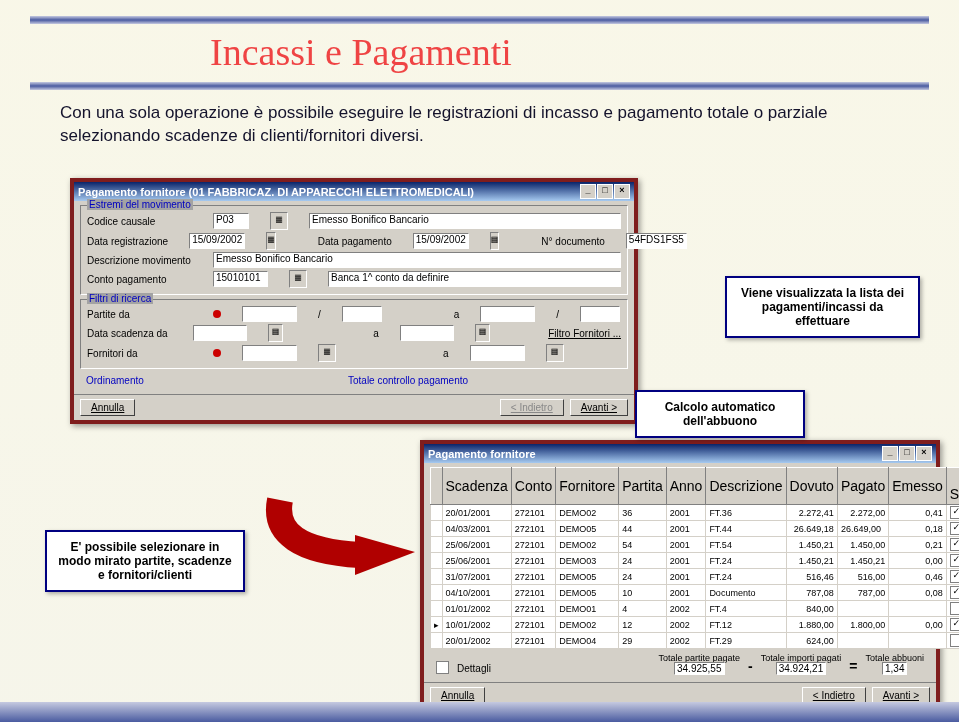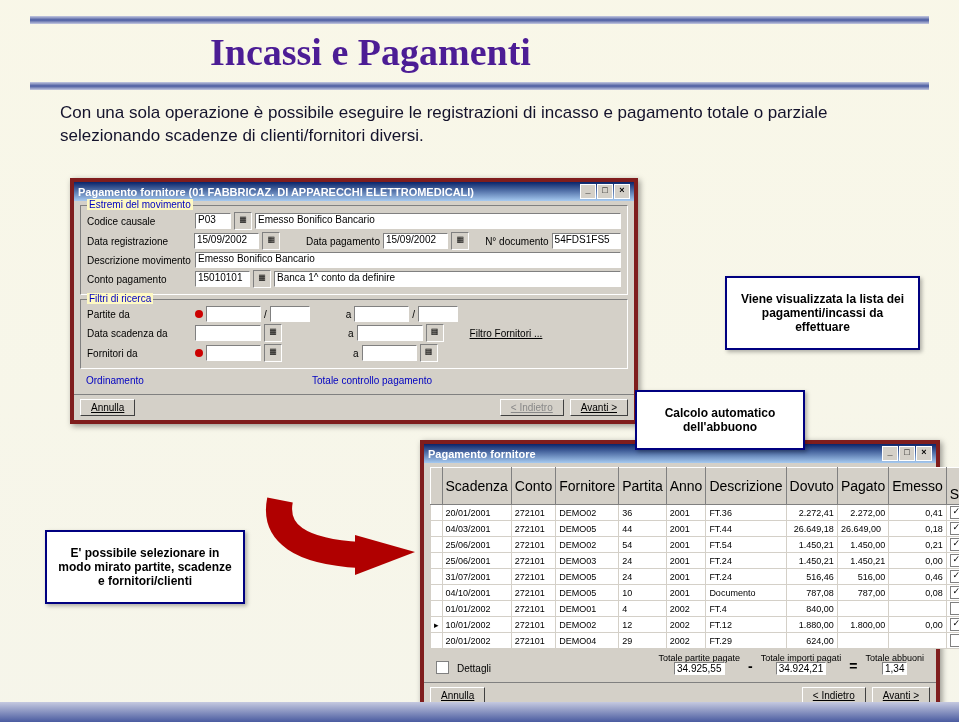--- a/index.html
+++ b/index.html
@@ -1,38 +1,38 @@
 <!DOCTYPE html>
 <html><head>
 <meta charset="utf-8">
 <style>
   body{margin:0;padding:0;width:959px;height:722px;font-family:Georgia,serif;background:#fafaef;overflow:hidden;position:relative}
   .bg{position:absolute;inset:0;background:linear-gradient(#f5f0d8,#eceadf);opacity:.3}
   .header-block{position:absolute;top:0;left:0;right:0;padding:10px 30px}
   .gradient-bar{background:linear-gradient(#c5c9e0,#4a5ba0,#c5c9e0);height:8px;margin:6px 0}
-  .title{font-size:38px;font-weight:bold;color:#4c1d95;margin:0 0 8px 180px;font-family:Georgia,serif}
+  .title{font-size:38px;font-weight:normal;color:#ef4444;margin:0 0 8px 180px;font-family:Georgia,serif}
   .intro{font-size:17px;color:#14132c;line-height:1.35;padding:6px 30px;font-family:Arial,sans-serif}
   .win{position:absolute;background:#d4d0c8;border:4px solid #7f1d1d;box-shadow:2px 2px 6px rgba(0,0,0,.4);font-family:Tahoma,Arial,sans-serif;font-size:10px}
   .titlebar{background:linear-gradient(#0a246a,#a6caf0);color:#fff;font-size:11px;padding:2px 4px;display:flex;justify-content:space-between;align-items:center;font-weight:bold}
   .tbtns{display:flex;gap:1px}
   .tbtn{width:14px;height:13px;background:#d4d0c8;border:1px solid #fff;font-size:9px;text-align:center;line-height:11px;color:#000}
   .win-body{padding:4px 6px}
   .group{border:1px solid #fff;border-top:1px solid #808080;border-left:1px solid #808080;padding:4px 6px;margin-bottom:4px;position:relative}
-  .group-label{color:#0000c0;font-size:10px;position:absolute;top:-7px;left:6px;background:#fef9c3;padding:0 2px}
-  .row{display:flex;align-items:center;margin:2px 0;gap:3px}
+  .group-label{color:#0000c0;font-size:10px;position:absolute;top:-7px;left:6px;background:#a3a3a3;padding:0 2px}
+  .row{display:flex;align-items:center;margin:2px 0;gap:21px}
   .lbl{font-size:10px;color:#000;white-space:nowrap}
   .field{background:#fff;border:1px solid #808080;border-right-color:#fff;border-bottom-color:#fff;height:16px;font-size:10px;padding:0 2px;box-sizing:border-box}
   .mini{width:16px;height:16px;background:#d4d0c8;border:1px solid #fff;border-top-color:#808080;border-left-color:#808080;font-size:8px;text-align:center;line-height:14px}
   .radio{width:10px;height:10px;border-radius:50%;background:#fff;border:1px solid #808080;display:inline-block;position:relative;vertical-align:middle}
   .radio.on::after{content:"";width:4px;height:4px;background:#000;border-radius:50%;position:absolute;top:2px;left:2px}
   .chk{width:11px;height:11px;background:#fff;border:1px solid #808080;display:inline-block;vertical-align:middle;font-size:9px;text-align:center;line-height:9px}
   .btn{background:#d4d0c8;border:1px solid #404040;border-top-color:#fff;border-left-color:#fff;padding:2px 10px;font-size:10px;text-decoration:underline}
   .btn.dis{color:#888}
   .btnbar{padding:4px 6px;border-top:1px solid #808080;display:flex;gap:6px}
-  .callout{position:absolute;background:#fff;border:2px solid #000080;padding:14px 8px;font-size:12px;font-weight:bold;text-align:center;font-family:Arial;box-shadow:2px 2px 4px rgba(0,0,0,.3);z-index:20}
+  .callout{position:absolute;background:#fff;border:2px solid #000080;padding:8px 8px;font-size:12px;font-weight:bold;text-align:center;font-family:Arial;box-shadow:2px 2px 4px rgba(0,0,0,.3);z-index:20}
   .arrow{position:absolute;z-index:15}
   .table{width:100%;border-collapse:collapse;background:#fff}
   .table th{background:#d4d0c8;border:1px solid #808080;border-top-color:#fff;border-left-color:#fff;font-size:14px;padding:2px 3px;font-weight:normal}
   .table td{border:1px solid #d4d0c8;font-size:9px;padding:1px 3px;white-space:nowrap}
   .dot{width:8px;height:8px;background:#c00;border-radius:50%;display:inline-block}
   .footer-grad{position:absolute;bottom:0;left:0;right:0;height:20px;background:linear-gradient(#c5c9e0,#4a5ba0)}
   .totals{display:flex;gap:8px;padding:4px 6px;align-items:flex-end;justify-content:flex-end}
   .tot-box{text-align:center}
   .tot-box .lbl{display:block;font-size:9px}
   .op{font-size:14px;font-weight:bold}

